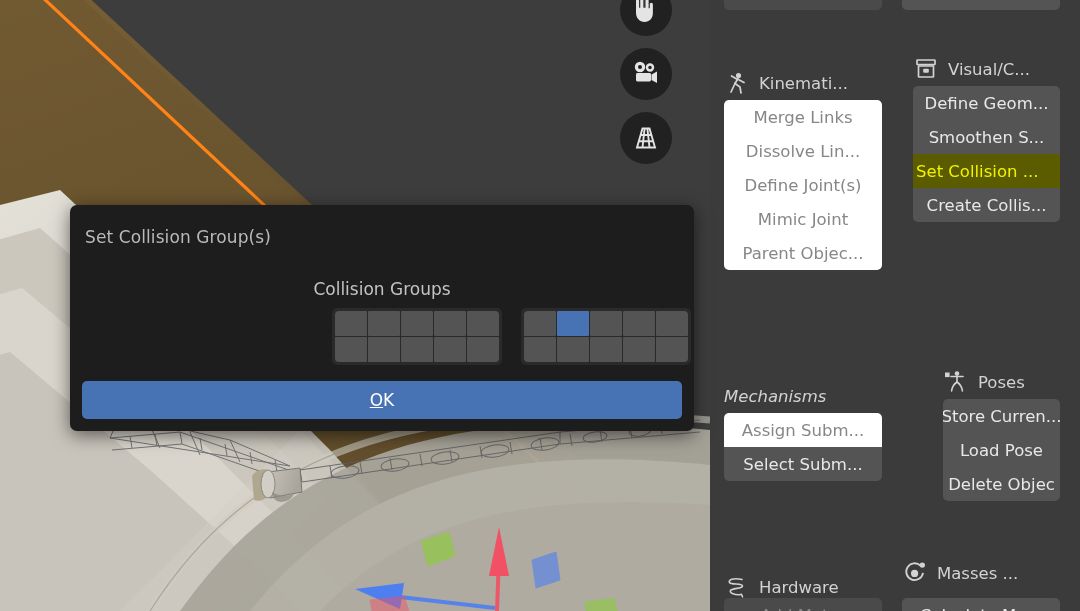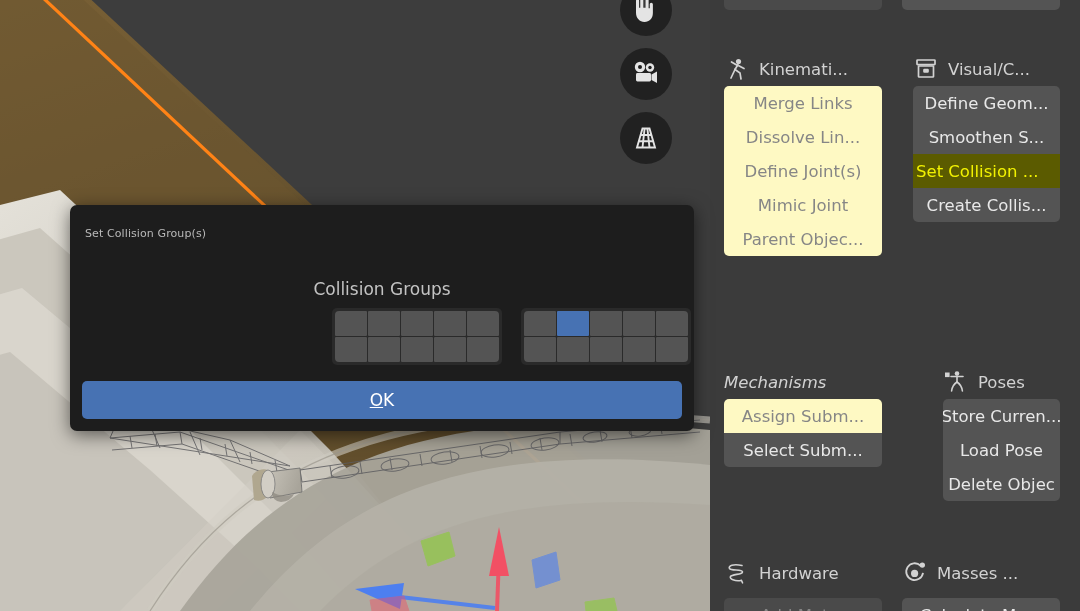--- a/index.html
+++ b/index.html
@@ -37,21 +37,21 @@
   #dialog {
     position: absolute; left: 70px; top: 205px;
     width: 624px; height: 226px;
     background: #1d1d1d;
     border-radius: 7px;
     box-shadow: 0 4px 18px rgba(0,0,0,0.55);
     z-index: 20;
   }
   #dialog-title {
     position: absolute; left: 15px; top: 22px;
-    font-size: 11px; color: #b9b9b9; letter-spacing: .1px;
+    font-size: 17px; color: #b9b9b9; letter-spacing: .1px;
   }
   #dialog-prop-label {
     position: absolute; left: 0; right: 0; top: 74px;
     text-align: center;
     font-size: 17px; color: #c3c3c3;
   }
   .layer-grids {
     position: absolute; left: 262px; top: 103px;
     display: flex; gap: 19px;
   }
@@ -89,21 +89,21 @@
   
   #sidebar {
     position: absolute; left: 710px; top: 0;
     width: 370px; height: 611px;
     background: #3b3b3b;
     overflow: hidden;
   }
   .sb-cols { position: absolute; left: 0; top: 0; width: 370px; }
 
   .panel { position: absolute; width: 158px; }
-  .panel.col-left  { left: 14px; }
+  .panel.col-left  { left: 14px; margin-top: 14px; }
   .panel.col-right { left: 192px; }
 
   .panel-head {
     display: flex; align-items: center; gap: 9px;
     height: 34px;
   }
   .panel-head .p-icon { width: 26px; height: 26px; flex: 0 0 26px; }
   .panel-head .p-icon svg { display: block; }
   .panel-head .p-title {
     font-size: 16.5px; color: #d2d2d2;
@@ -121,21 +121,21 @@
     border: none;
     display: flex; align-items: center; justify-content: center;
     white-space: nowrap; overflow: hidden;
     cursor: pointer;
     padding: 0 4px;
   }
   .btn-stack .op-btn:first-child { border-radius: 5px 5px 0 0; }
   .btn-stack .op-btn:last-child  { border-radius: 0 0 5px 5px; }
   .btn-stack .op-btn:only-child  { border-radius: 5px; }
   .op-btn.disabled {
-    background: #fef9c3;
+    background: #ffffff;
     color: #868686;
     cursor: default;
   }
   .op-btn.highlight {
     background: #5b5b00;
     color: #f2f200;
   }
   .op-btn.clipped { justify-content: flex-start; padding-left: 3px; }
 
   

